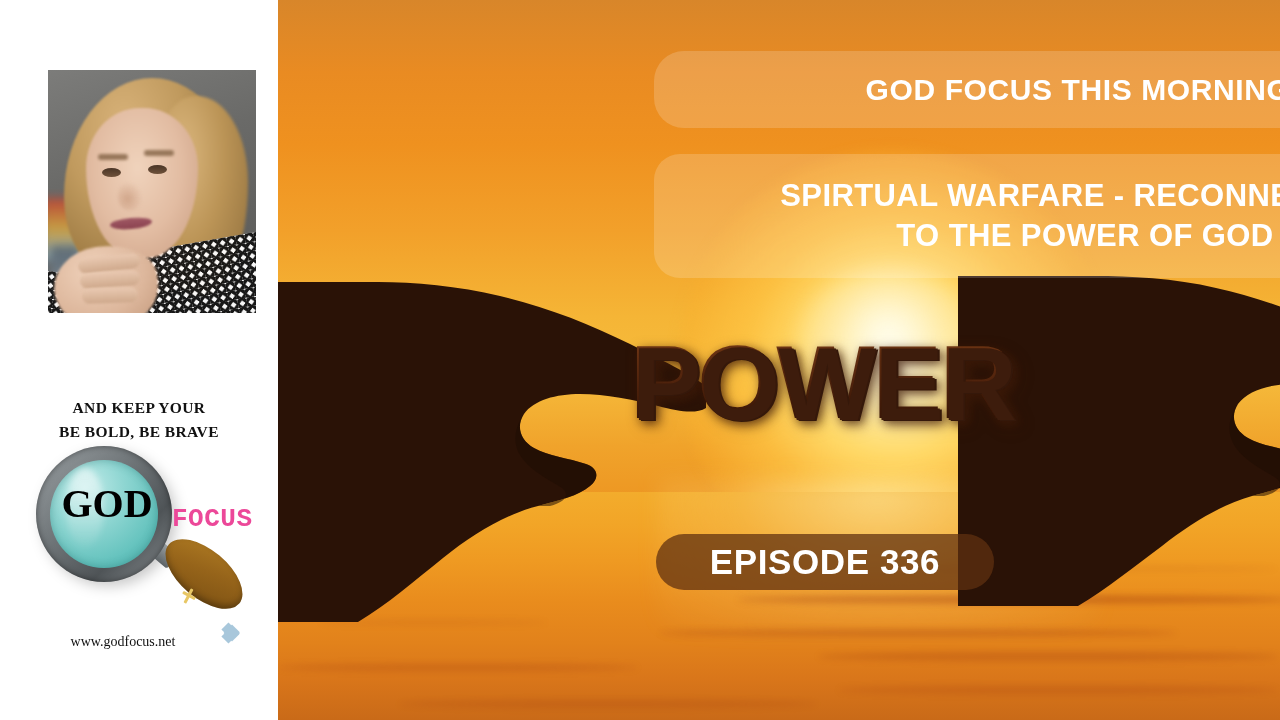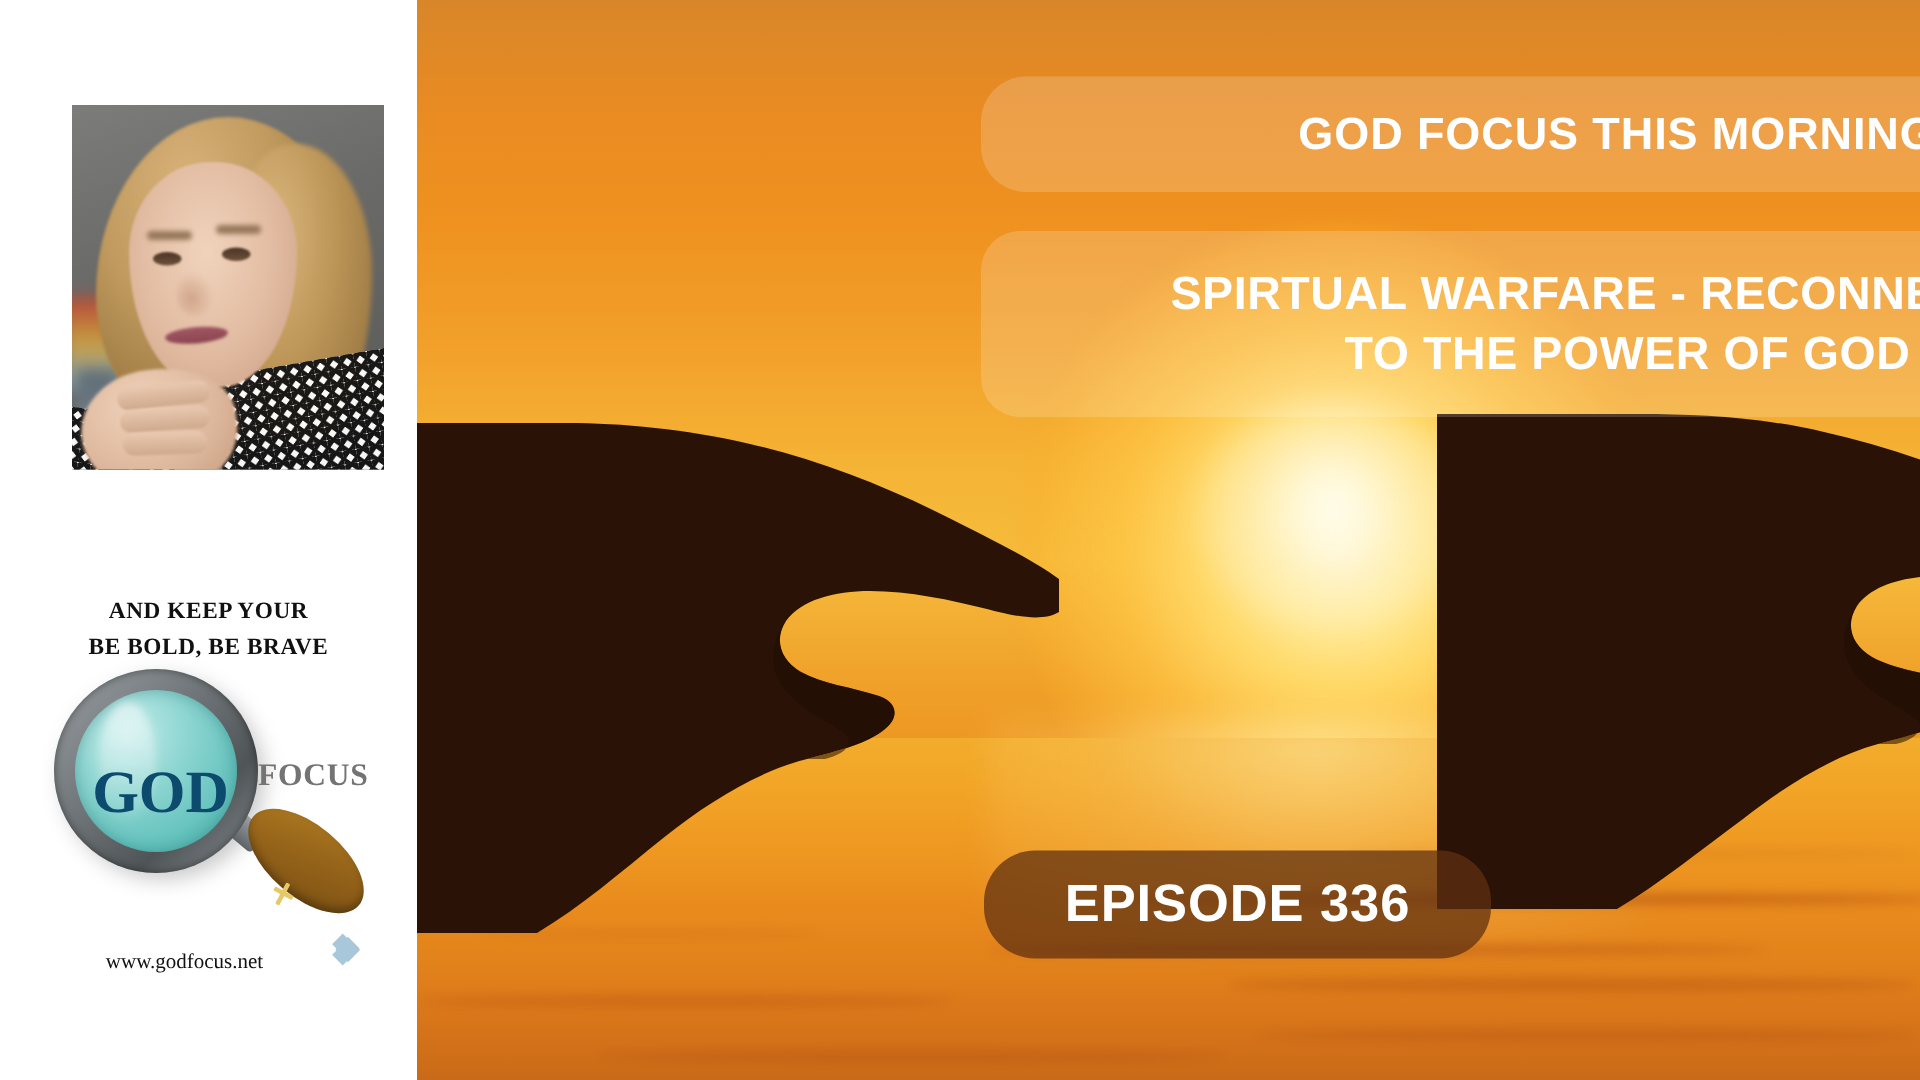--- a/index.html
+++ b/index.html
@@ -209,38 +209,38 @@
   #logo .lens-hi {
     position:absolute;
     left:36px; top:28px;
     width:38px; height:80px;
     border-radius:50%;
     background:linear-gradient(180deg, rgba(255,255,255,.55), rgba(255,255,255,.05));
     filter:blur(3px);
   }
   #logo .logo-god {
     position:absolute;
-    left:18px; top:68px;
+    left:18px; top:44px;
     width:118px;
     text-align:center;
     font-family:"Liberation Serif", serif;
     font-weight:bold;
     font-size:40px;
     letter-spacing:0px;
-    color:#0c4a6e;
+    color:#000000;
     line-height:1;
   }
   #logo .logo-focus {
     position:absolute;
     left:142px; top:64px;
-    font-family:Liberation Serif, serif;
+    font-family:Liberation Mono, monospace;
     font-weight:bold;
-    font-size:21px;
+    font-size:26px;
     letter-spacing:.5px;
-    color:#737373;
+    color:#ec4899;
   }
   #logo .handle-neck {
     position:absolute;
     left:118px; top:104px;
     width:28px; height:18px;
     background:linear-gradient(180deg,#9aa0a3,#5d6366);
     transform:rotate(40deg);
     border-radius:3px;
   }
   #logo .handle {
@@ -434,22 +434,22 @@
     border-radius:26px;
     background:rgba(255,255,255,.175);
     font-size:31px;
     letter-spacing:.4px;
     line-height:1.28;
     padding:0 14px;
   }
   #banner-title .tline { display:block; }
 
   #banner-episode {
-    left:378px; top:567px;
-    width:338px; height:72px;
+    left:378px; top:534px;
+    width:338px; height:56px;
     border-radius:34px;
     background:rgba(96,48,16,.74);
     font-size:35px;
     letter-spacing:.6px;
     justify-content:center;
   }
 </style>
 </head>
 <body>
 
@@ -511,20 +511,21 @@
     <div class="sea-glow"></div>
     <div class="ripple r1"></div>
     <div class="ripple r2"></div>
     <div class="ripple r3"></div>
     <div class="ripple r4"></div>
     <div class="ripple r5"></div>
     <div class="ripple r6"></div>
     <div class="ripple r7"></div>
     <div class="ripple r8"></div>
 
+    <div id="power-word">POWER</div>
 
     <div class="hand-left">
       <svg viewBox="0 0 470 340" xmlns="http://www.w3.org/2000/svg" aria-hidden="true">
         <path d="M0,0 L0,340 L120,340 C150,322 175,300 205,276
                  C235,252 268,232 300,224
                  C322,218 340,214 352,204
                  C362,196 360,186 348,182
                  C330,176 310,174 296,166
                  C282,158 278,144 286,132
                  C296,118 318,112 342,112

